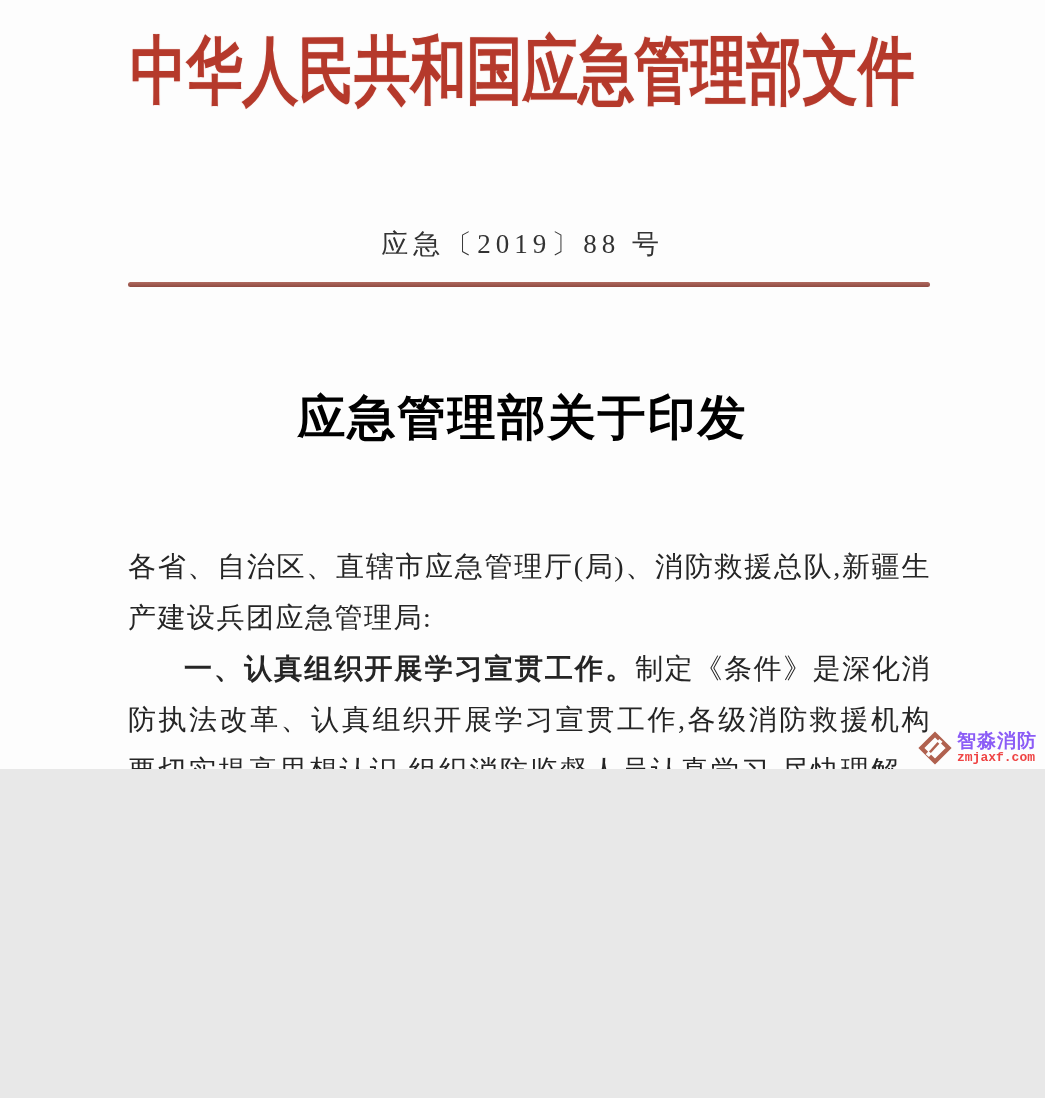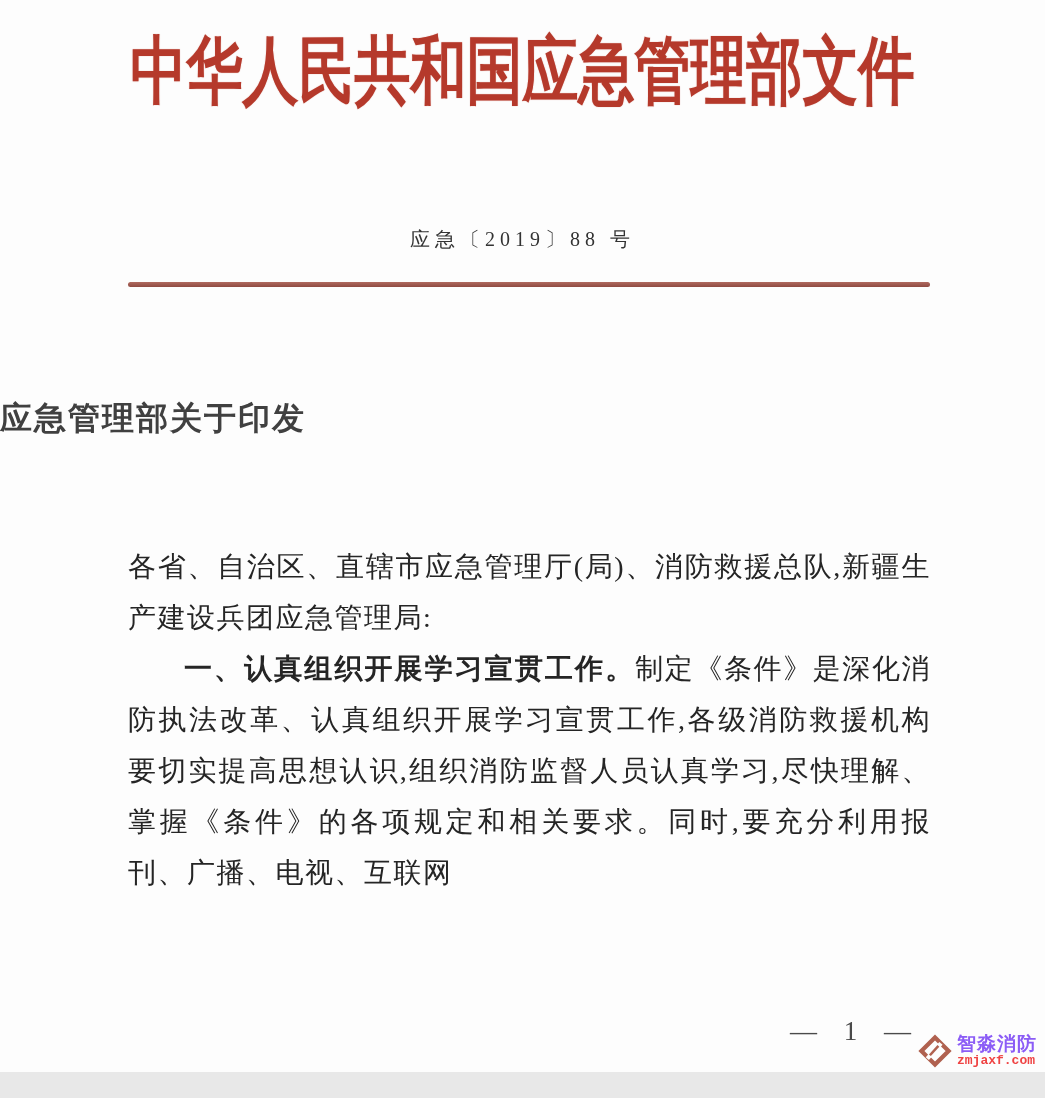--- a/index.html
+++ b/index.html
@@ -1,20 +1,20 @@
 <!DOCTYPE html>
 <html><head>
 <meta charset="utf-8">
 <style>
   * { margin: 0; padding: 0; box-sizing: border-box; }
   html, body { background: #e8e8e8; }
   .page {
     position: relative;
     width: 1045px;
-    height: 1072px;
+    height: 769px;
     margin: 0 auto;
     background: #fdfdfd;
     overflow: hidden;
     font-family: "Liberation Serif", "DejaVu Serif", serif;
     color: #2a2a2a;
   }
   
   .letterhead {
     position: absolute;
     top: 22px;
@@ -30,44 +30,45 @@
     white-space: nowrap;
     text-shadow: 0 0 1px rgba(181,57,43,0.45);
   }
   
   .doc-number {
     position: absolute;
     top: 226px;
     left: 0;
     width: 100%;
     text-align: center;
-    font-size: 20px;
+    font-size: 27px;
     letter-spacing: 5px;
     color: #333;
   }
   
   .red-rule {
     position: absolute;
     top: 282px;
     left: 128px;
     width: 802px;
     height: 5px;
     background: linear-gradient(to bottom, #b06a5f, #8f4a42);
     border-radius: 3px;
   }
   
   .notice-title {
     position: absolute;
     top: 386px;
     left: 0;
     width: 100%;
+    text-align: center;
     font-weight: bold;
-    font-size: 32px;
+    font-size: 48px;
     line-height: 64px;
-    color: #404040;
+    color: #000000;
     letter-spacing: 2px;
   }
   
   .body-text {
     position: absolute;
     top: 541px;
     left: 128px;
     width: 803px;
     font-size: 28px;
     line-height: 51px;

